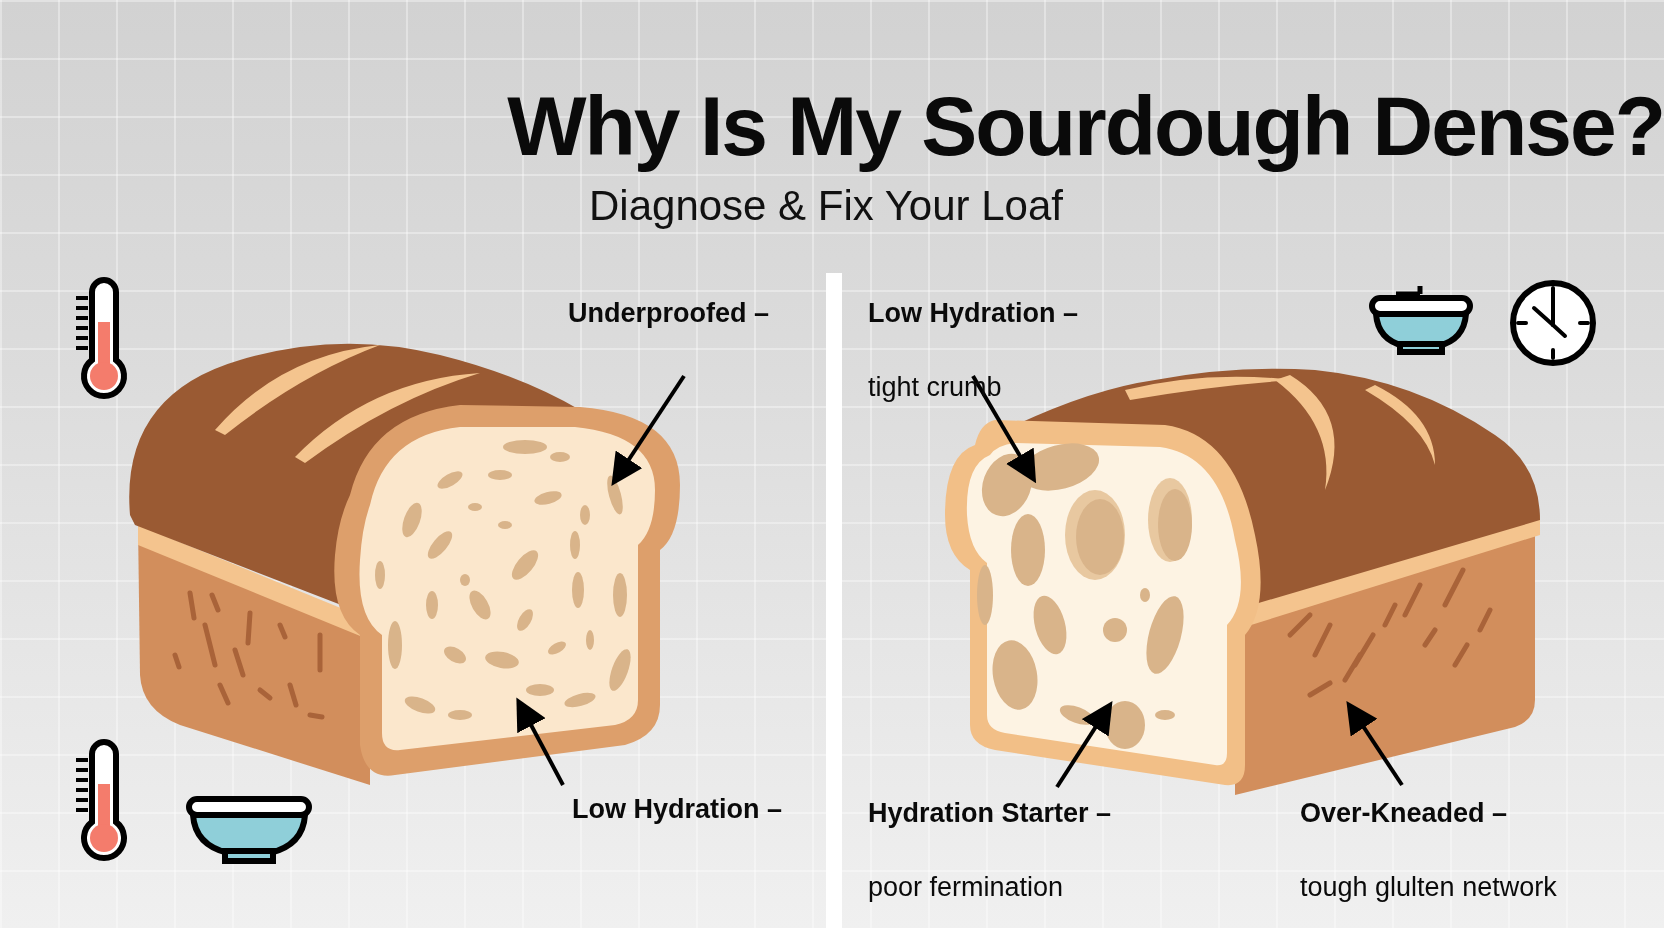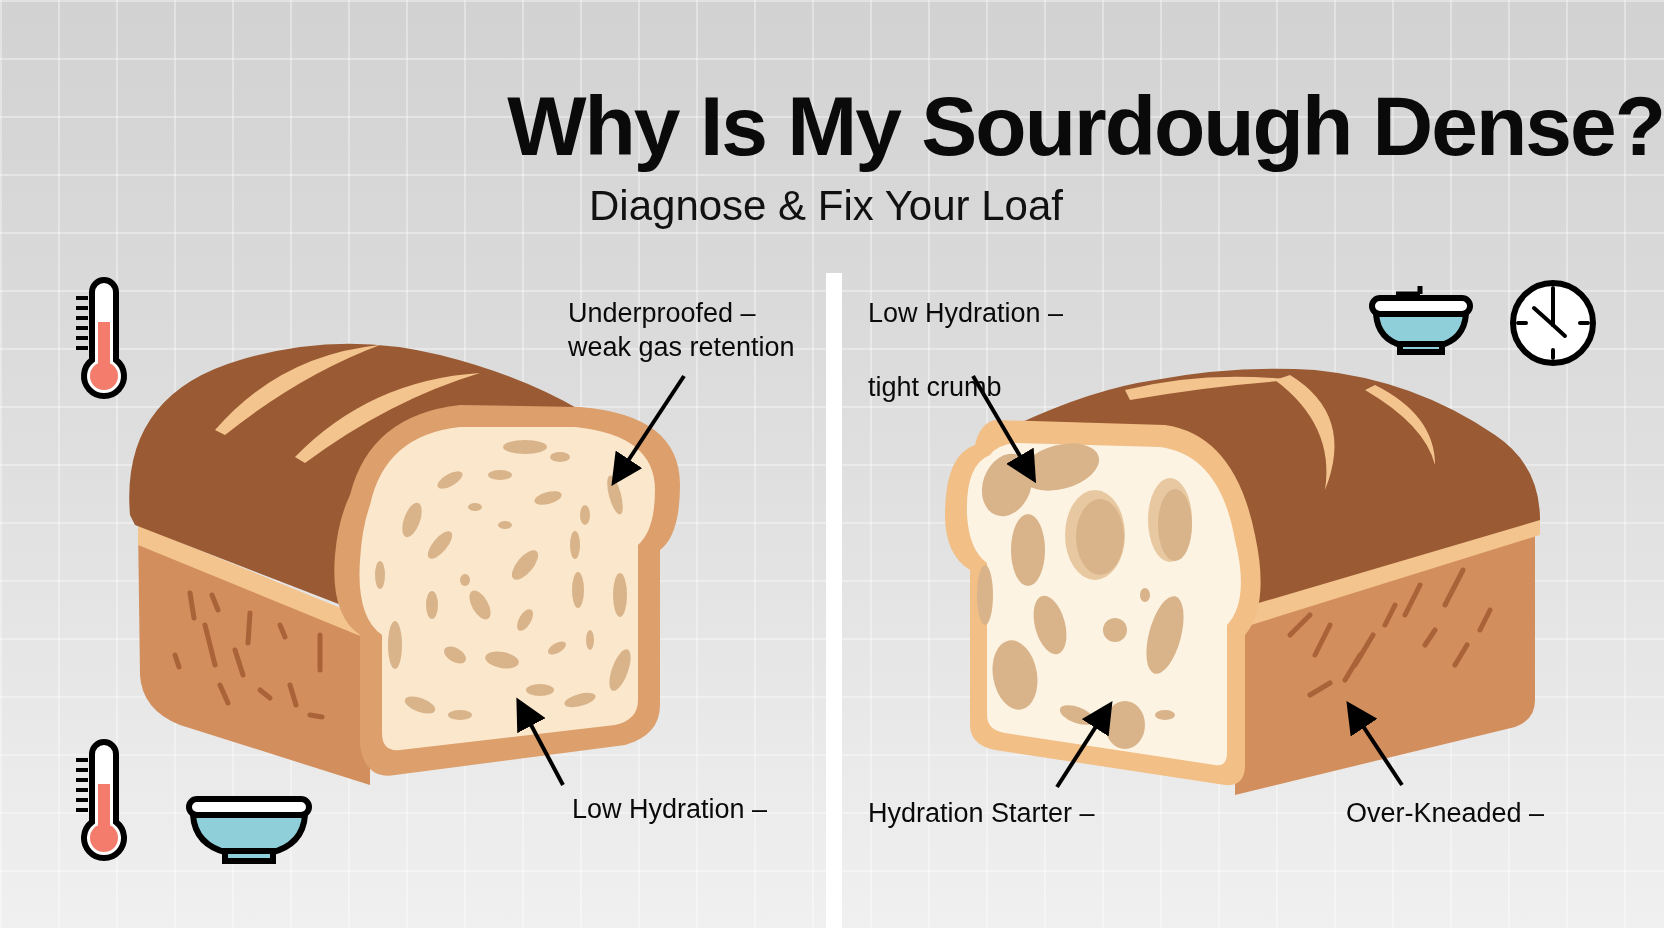--- a/index.html
+++ b/index.html
@@ -10,24 +10,24 @@
     background-image:linear-gradient(rgba(255,255,255,.35) 2px,transparent 2px),
       linear-gradient(90deg,rgba(255,255,255,.35) 2px,transparent 2px);
     background-size:58px 58px;}
   .title{position:absolute;left:0;right:0;top:78px;text-align:right;
     font-size:84px;font-weight:900;letter-spacing:-2px;color:#0a0a0a;
     font-family:"Liberation Sans","DejaVu Sans",sans-serif;}
   .subtitle{position:absolute;left:0;right:12px;top:182px;text-align:center;
     font-size:42px;color:#111;font-weight:400;}
   .divider{position:absolute;left:826px;top:273px;width:16px;height:655px;background:#fff;}
   .label{position:absolute;font-size:27px;line-height:34px;color:#0a0a0a;}
-  .label b{font-weight:400;display:block;}
+  .label b{font-weight:700;display:block;}
   .label span{display:block;}
   .label.bold span{font-weight:400;margin-top:40px;}
-  .right{text-align:center;}
+  .right{text-align:left;}
   svg{position:absolute;overflow:visible;}
 </style>
 </head>
 <body>
 
 <div class="grid"></div>
 
 <div class="title">Why Is My Sourdough Dense?</div>
 <div class="subtitle">Diagnose &amp; Fix Your Loaf</div>
 
@@ -147,34 +147,35 @@
     <line x1="684" y1="376" x2="618" y2="476"></line>
     <line x1="563" y1="785" x2="522" y2="708"></line>
     <line x1="973" y1="376" x2="1030" y2="473"></line>
     <line x1="1057" y1="787" x2="1106" y2="711"></line>
     <line x1="1402" y1="785" x2="1353" y2="711"></line>
   </g>
 </svg>
 
 <div class="label" style="left:568px;top:296px">
   <b>Underproofed –</b>
-  <span>weak gas retention</span>
 </div>
 <div class="label bold" style="left:572px;top:792px">
   <b>Low Hydration –</b>
 </div>
 <div class="label bold" style="left:868px;top:296px">
   <b>Low Hydration –</b>
   <span>tight crumb</span>
 </div>
 <div class="label bold" style="left:868px;top:796px">
   <b>Hydration Starter –</b>
+  <span>poor fermination</span>
 </div>
 <div class="label bold right" style="left:1300px;top:796px;width:290px">
   <b>Over-Kneaded –</b>
+  <span>tough glulten network</span>
 </div>
 
 <svg style="left:74px;top:278px" width="60" height="124" viewBox="0 0 60 124">
   <path d="M24 8 a12 12 0 0 1 24 0 v68 a20 20 0 1 1 -24 0 Z" transform="translate(-6 6)" fill="#fff" stroke="#000" stroke-width="6"></path>
   <rect x="24" y="44" width="12" height="50" fill="#f47c6c"></rect>
   <circle cx="30" cy="98" r="14" fill="#f47c6c"></circle>
   <g stroke="#000" stroke-width="4">
       <line x1="2" y1="20" x2="14" y2="20"></line>
       <line x1="2" y1="30" x2="14" y2="30"></line>
       <line x1="2" y1="40" x2="14" y2="40"></line>

